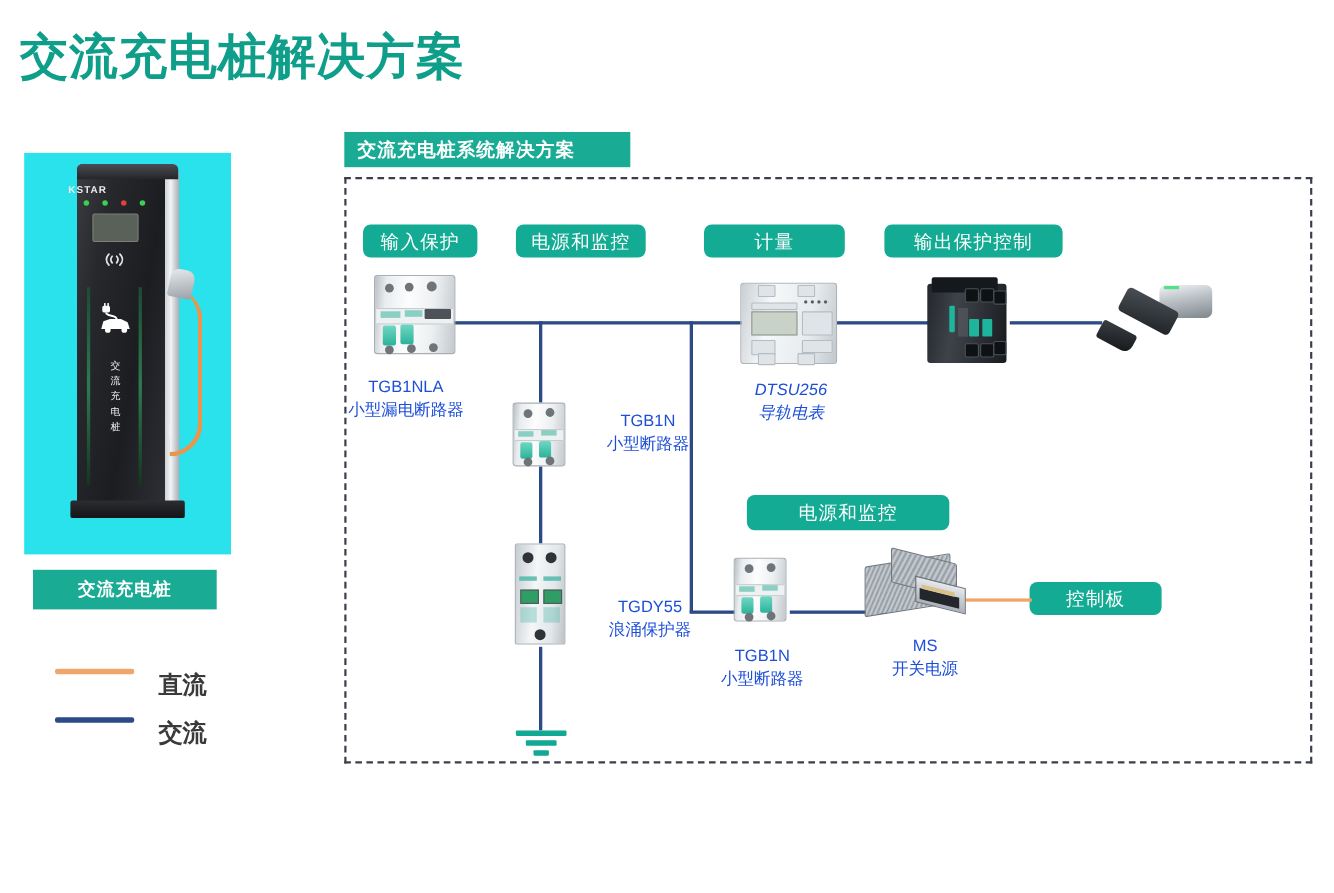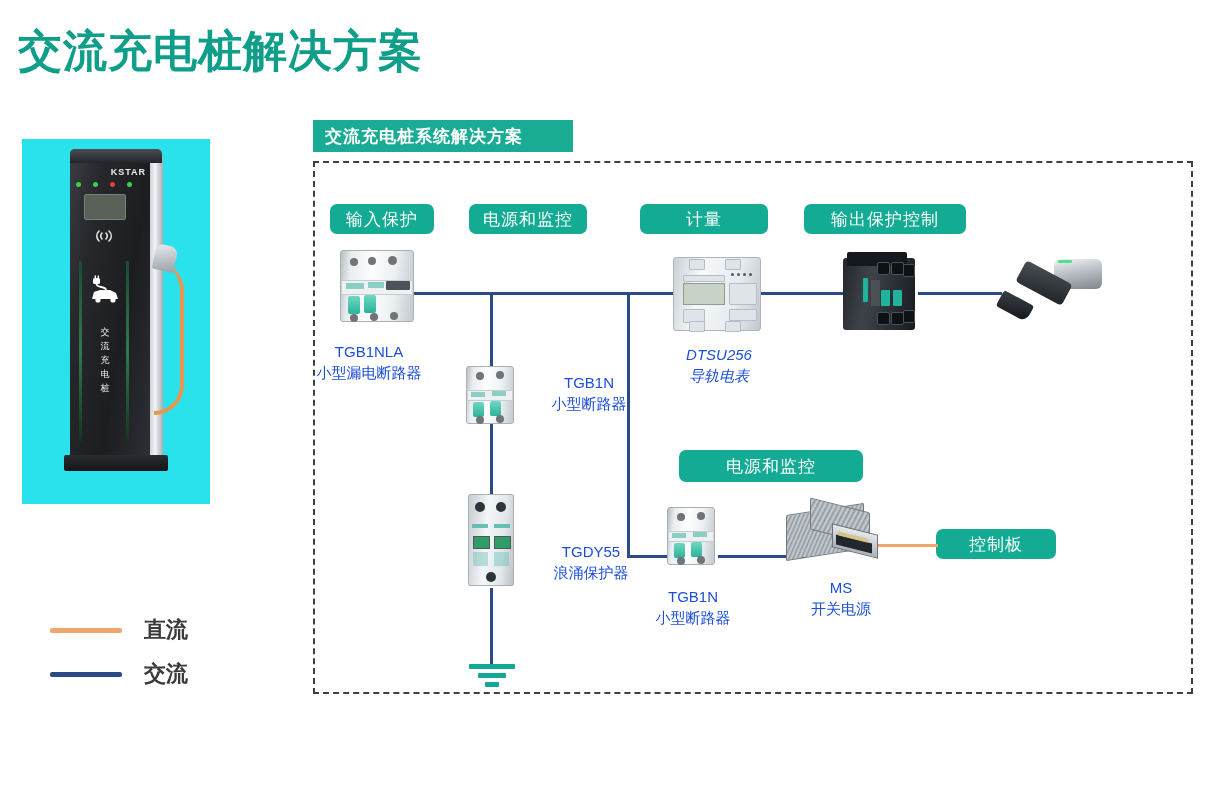--- a/index.html
+++ b/index.html
@@ -33,21 +33,21 @@
   .pile-side{
     position:absolute;left:88px;top:6px;width:13px;height:312px;
     background:linear-gradient(90deg,#cfd2d6,#f2f4f6 40%,#a8abb0);
     border-radius:0 4px 4px 0;
   }
   .pile-top{
     position:absolute;left:8px;top:0;width:92px;height:14px;
     background:linear-gradient(180deg,#4a4d53,#232529);border-radius:5px 5px 0 0;
   }
   .kstar{
-    position:absolute;left:0;top:18px;width:84px;text-align:right;
+    position:absolute;left:0;top:18px;width:84px;text-align:left;
     color:#e9ecef;font-size:9px;font-weight:bold;letter-spacing:1px;
   }
   .leds{position:absolute;left:14px;top:33px;width:56px;height:7px;display:flex;justify-content:space-between;}
   .led{width:5px;height:5px;border-radius:50%;}
   .screen{
     position:absolute;left:22px;top:45px;width:40px;height:24px;
     background:#5a6158;border:1px solid #7a8078;border-radius:2px;
   }
   .rfid{
     position:absolute;left:30px;top:78px;width:24px;height:20px;
@@ -81,21 +81,21 @@
     border-radius:8px 8px 3px 3px;transform:rotate(12deg);
   }
   .photo-caption{
     position:absolute;left:30px;top:518px;width:167px;height:36px;
     background:#1aab94;color:#fff;font-size:16px;font-weight:bold;
     display:flex;align-items:center;justify-content:center;letter-spacing:1px;
   }
 
   
   .legend{position:absolute;left:50px;top:608px;}
-  .legend-row{display:flex;align-items:center;height:44px;}
+  .legend-row{display:flex;height:44px;}
   .legend-line{width:72px;height:5px;border-radius:2px;}
   .legend-label{margin-left:22px;font-size:22px;font-weight:bold;color:#3a3a3a;}
 
   
   .diagram{
     position:absolute;left:313px;top:161px;width:880px;height:533px;
     border:2px dashed #3a3f4a;box-sizing:border-box;
   }
   .section-banner{
     position:absolute;left:313px;top:120px;width:260px;height:32px;
@@ -243,20 +243,21 @@
           <rect x="9.6" y="0.5" width="1.4" height="3" fill="#ffffff"></rect>
           <path d="M8.5 9 C8.5 13 18 11 18 15" stroke="#ffffff" stroke-width="1.8" fill="none"></path>
         </svg>
       </div>
       <div class="pile-vtext">交<br>流<br>充<br>电<br>桩</div>
       <div class="pile-base"></div>
       <div class="cable"></div>
       <div class="gun-sm"></div>
     </div>
   </div>
+  <div class="photo-caption">交流充电桩</div>
 
   <div class="legend">
     <div class="legend-row">
       <span class="legend-line" style="background:#efa66d"></span>
       <span class="legend-label">直流</span>
     </div>
     <div class="legend-row">
       <span class="legend-line" style="background:#2b4a86"></span>
       <span class="legend-label">交流</span>
     </div>

